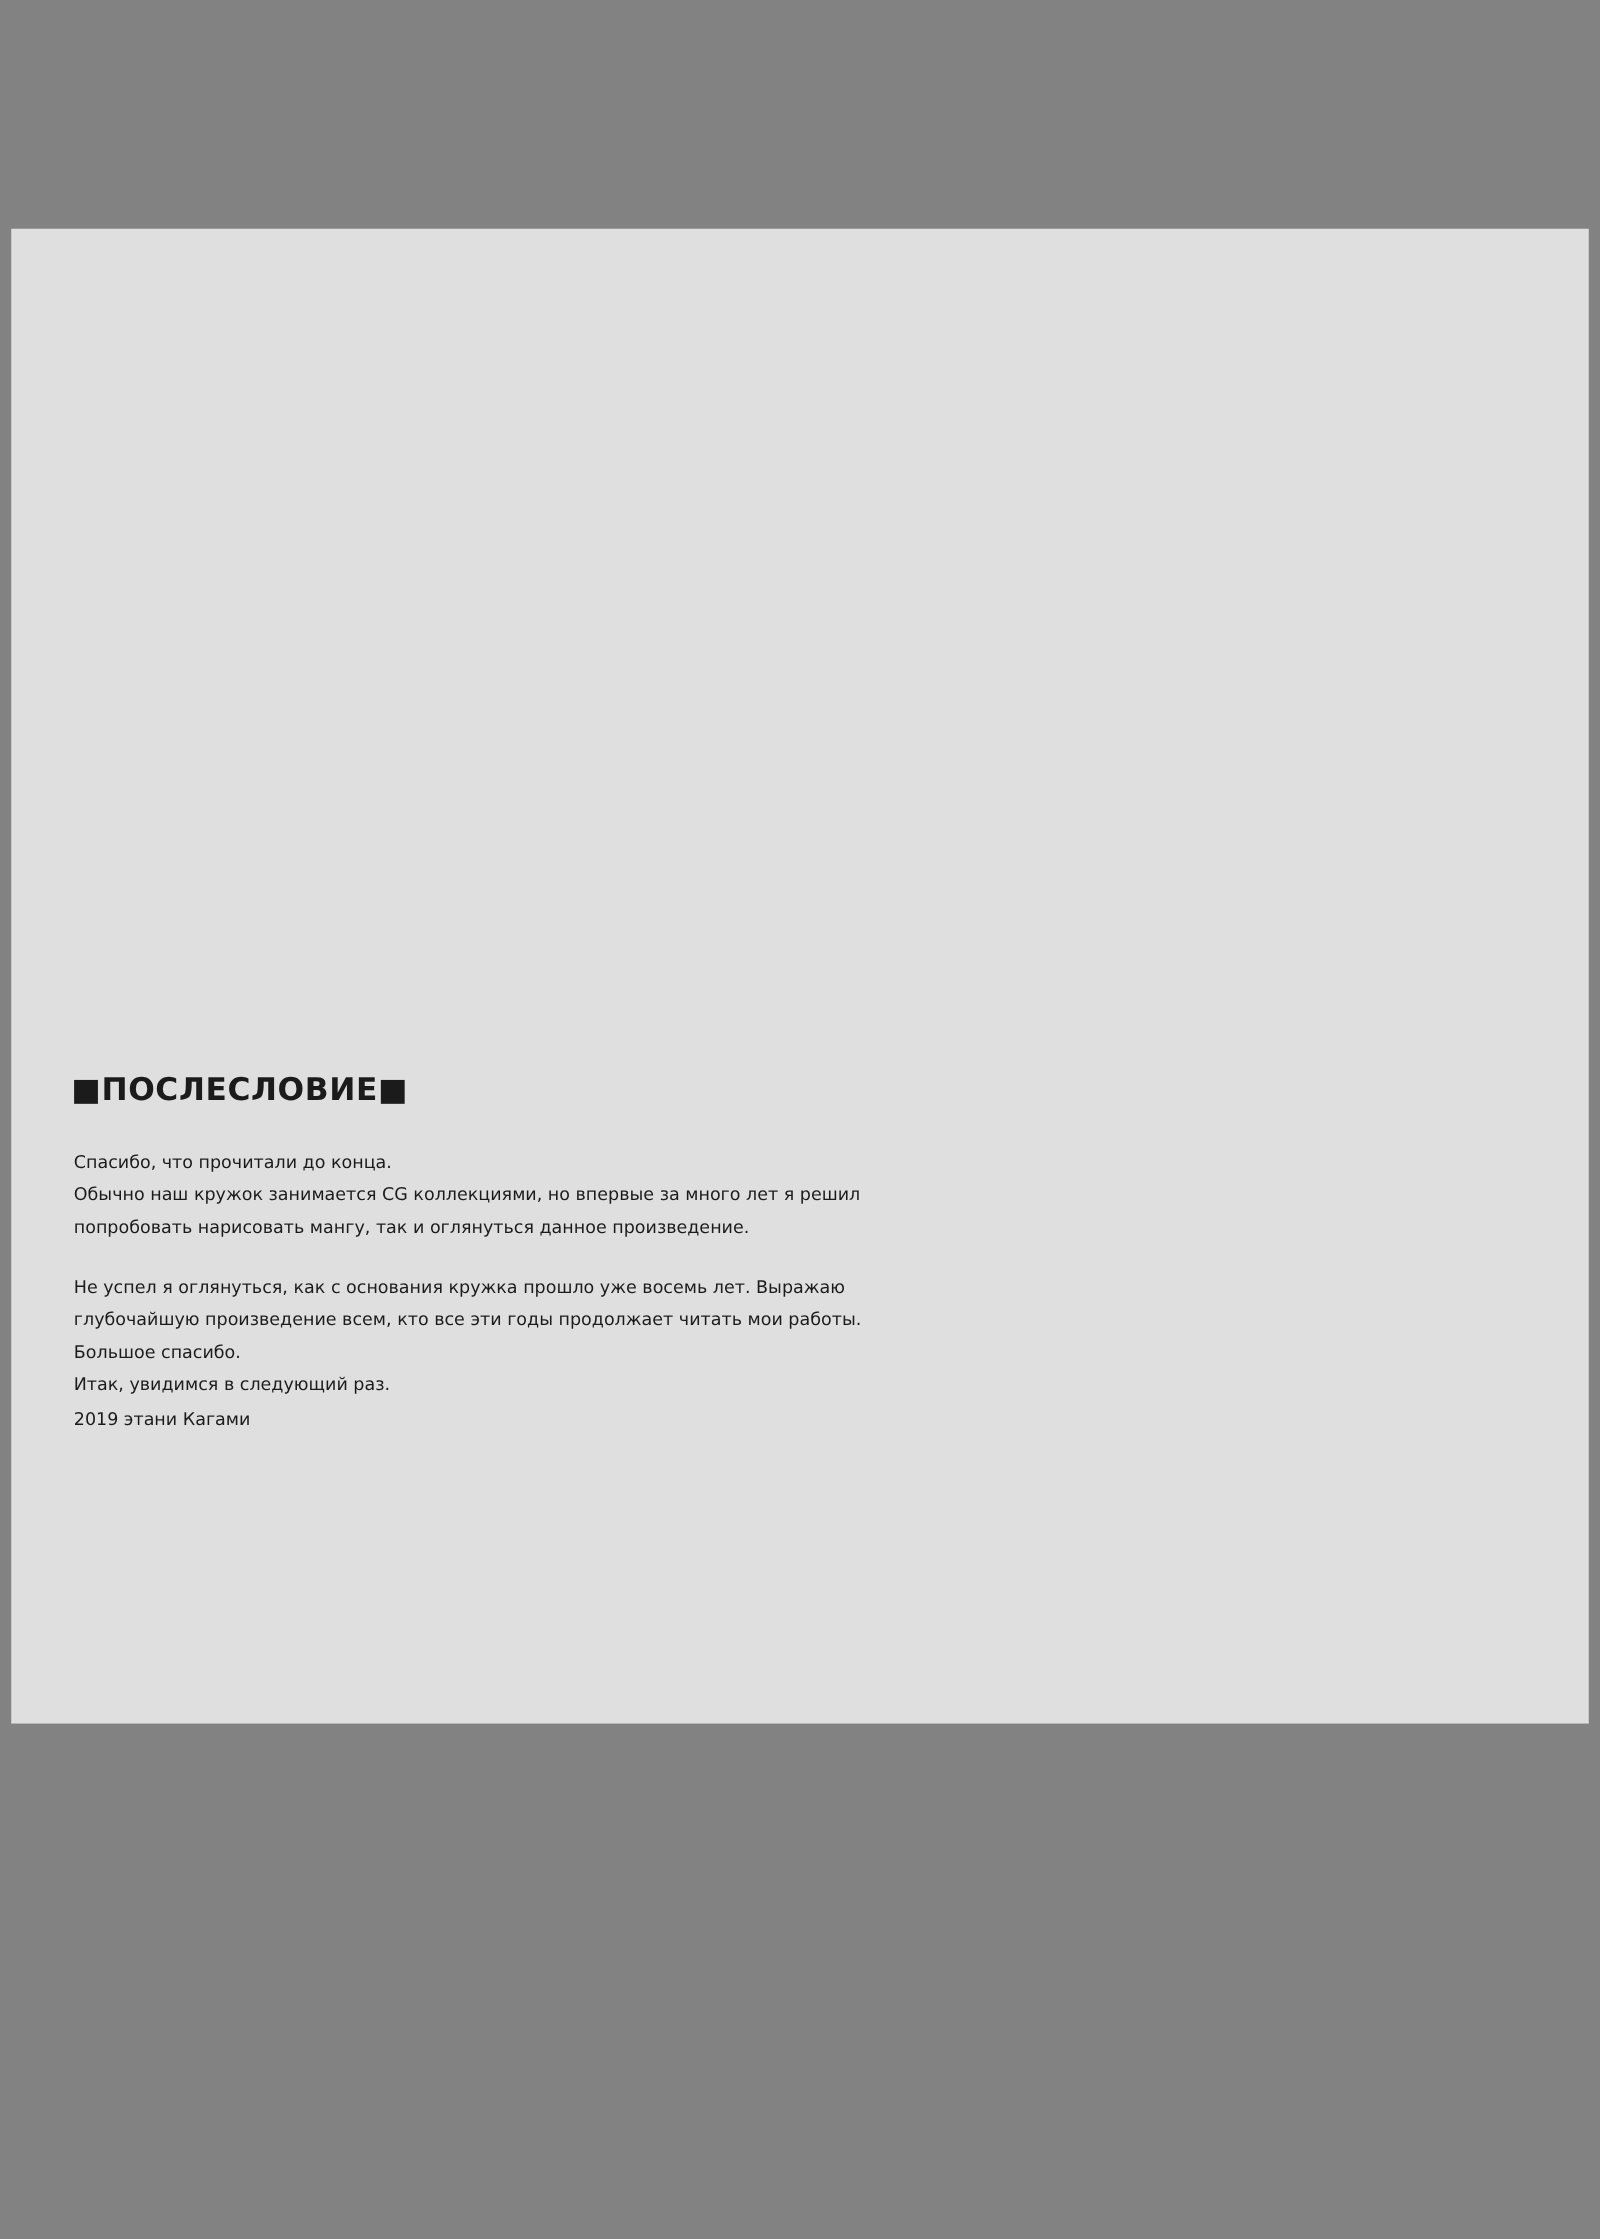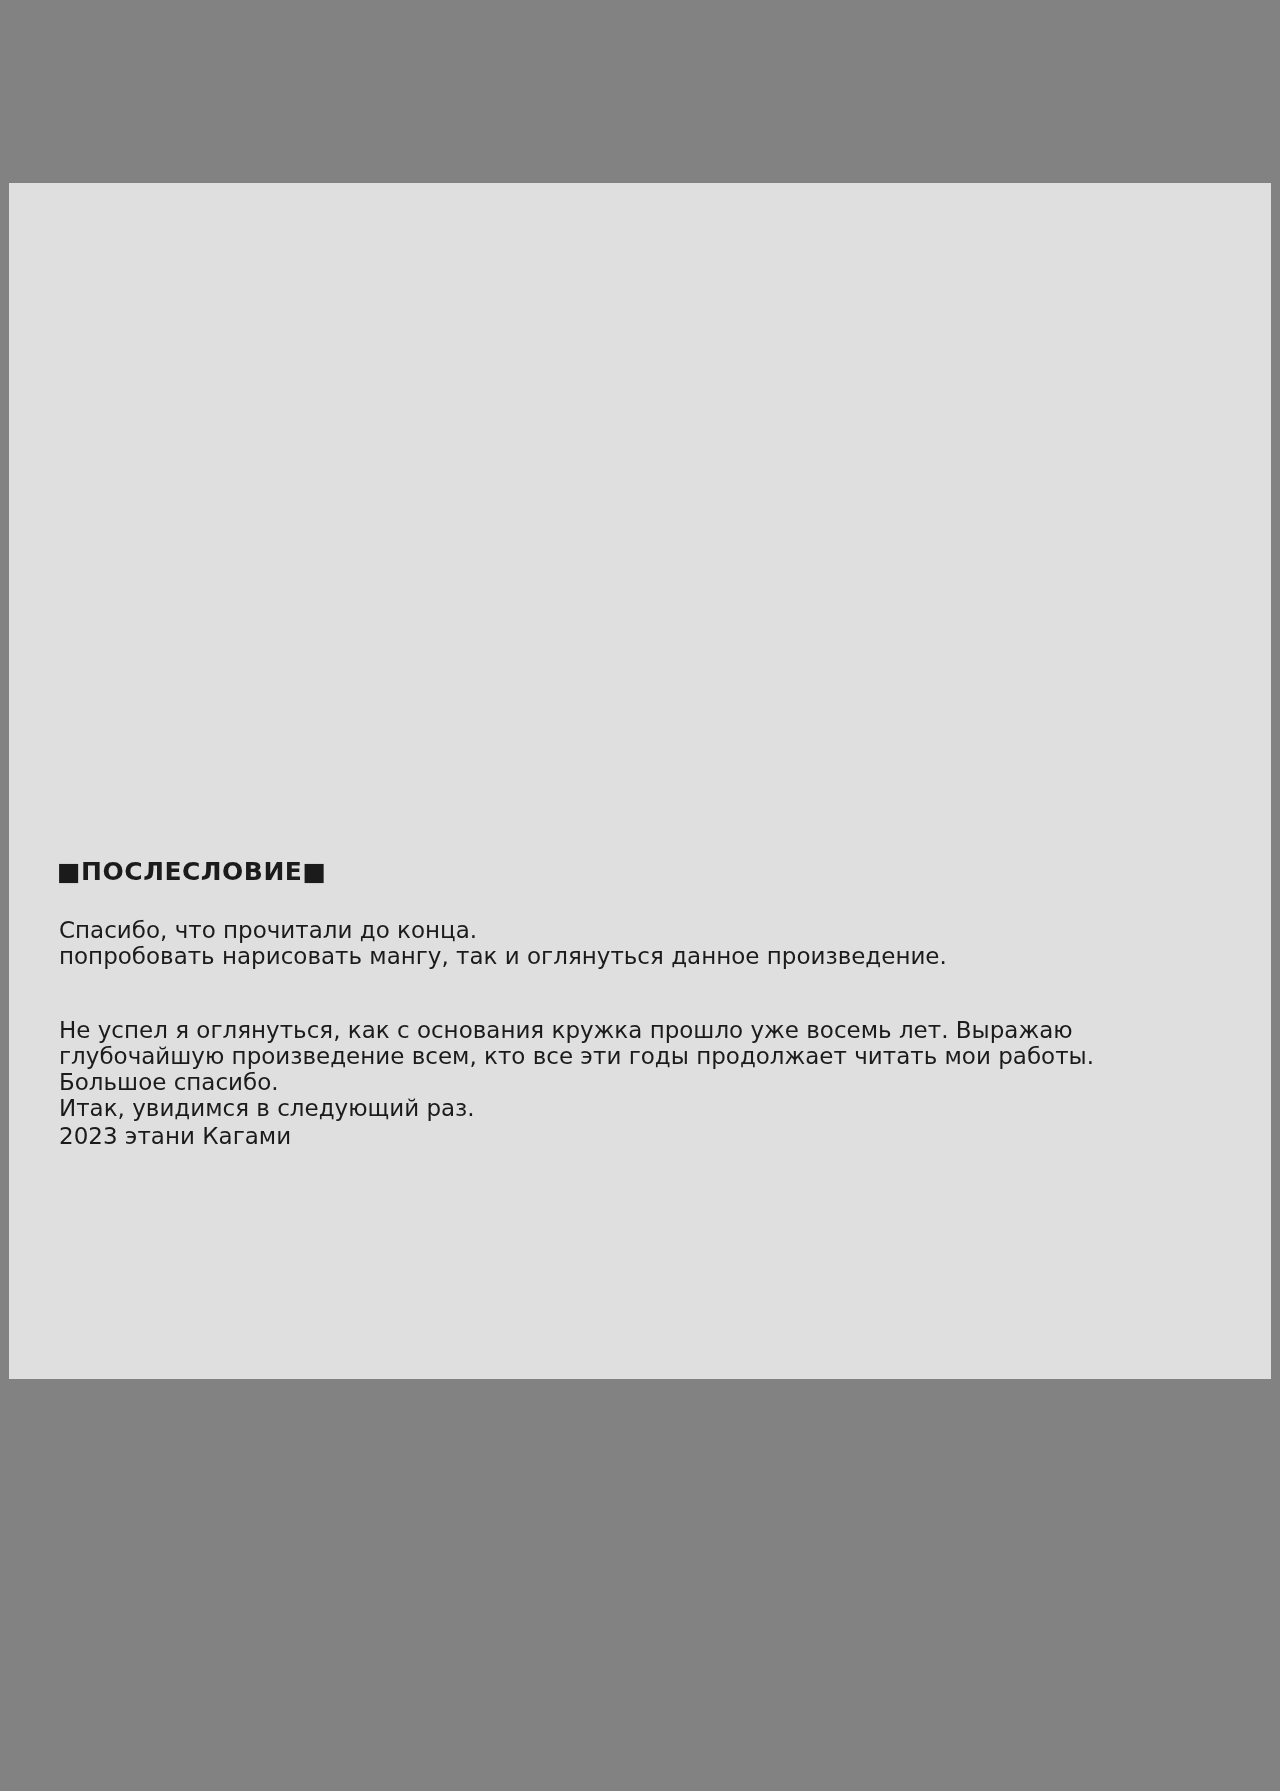--- a/index.html
+++ b/index.html
@@ -51,21 +51,21 @@
     font-size: 25px;
     letter-spacing: 0.5px;
     color: #1b1b1b;
     white-space: nowrap;
   }
   .body-block {
     position: absolute;
     left: 59px;
     width: 820px;
     font-family: "DejaVu Sans", sans-serif;
-    font-size: 23px;
+    font-size: 14px;
     line-height: 26px;
     color: #1b1b1b;
   }
   .block-1 { top: 917px; }
   .block-2 { top: 1017px; }
   .block-3 { top: 1123px; }
   .body-block p {
     margin: 0;
     white-space: nowrap;
   }
@@ -77,29 +77,30 @@
 
   <div class="band-top"></div>
 
   <div class="page-sheet">
   </div>
 
   <div class="afterword-title">■ПОСЛЕСЛОВИЕ■</div>
 
   <div class="body-block block-1">
     <p>Спасибо, что прочитали до конца.</p>
+    <p>Обычно наш кружок занимается CG коллекциями, но впервые за много лет я решил</p>
     <p>попробовать нарисовать мангу, так и оглянуться данное произведение.</p>
   </div>
 
   <div class="body-block block-2">
     <p>Не успел я оглянуться, как с основания кружка прошло уже восемь лет. Выражаю</p>
     <p>глубочайшую произведение всем, кто все эти годы продолжает читать мои работы.</p>
     <p>Большое спасибо.</p>
     <p>Итак, увидимся в следующий раз.</p>
   </div>
 
   <div class="body-block block-3">
-    <p>2023 этани Кагами</p>
+    <p>2019 этани Кагами</p>
   </div>
 
   <div class="band-bottom"></div>
 
 </div>
 
 </body></html>

